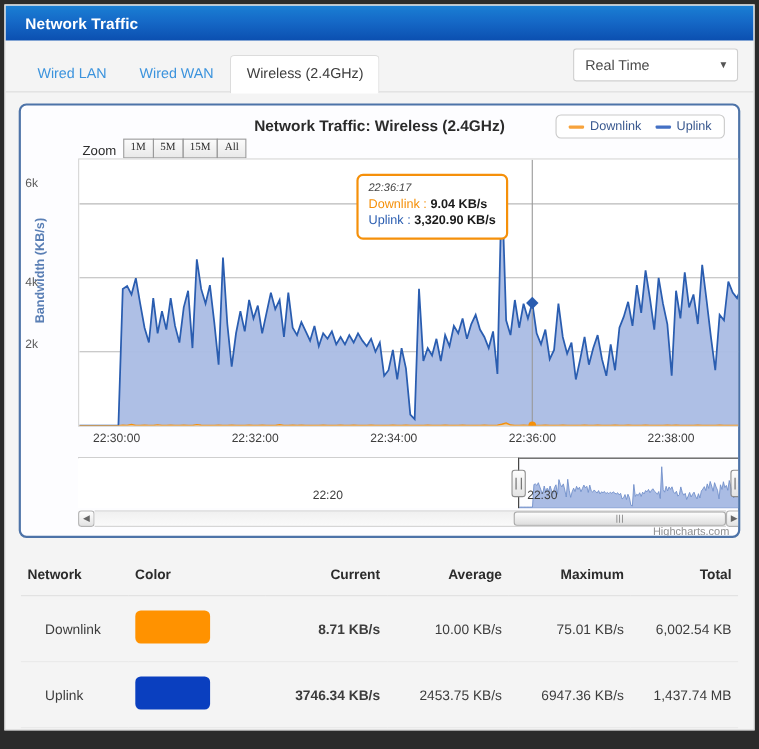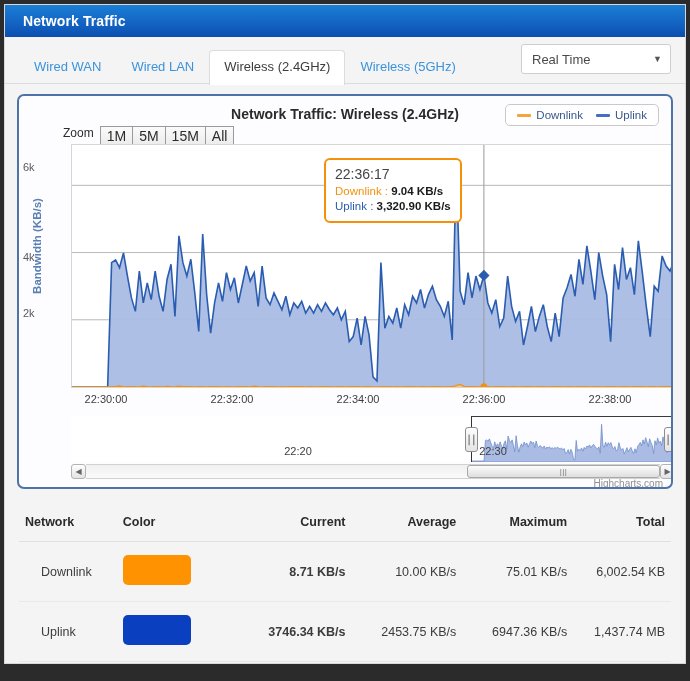--- a/index.html
+++ b/index.html
@@ -124,35 +124,36 @@
     display: flex; align-items: center; gap: 13px;
     font-size: 11.5px;
     cursor: pointer;
   }
   .legend-item { display: flex; align-items: center; gap: 5px; cursor: pointer; }
   .legend-dash { display: inline-block; width: 14px; height: 3px; border-radius: 1px; }
   .legend-label { color: #39588f; }
 
   .zoom-row {
     position: absolute;
-    left: 44px; top: 30px;
-    display: flex; align-items: flex-start; gap: 7px;
+    left: 56px; top: 30px;
+    display: flex; align-items: flex-end; gap: 7px;
     font-size: 12px;
   }
   .zoom-label { color: #2d2d2d; }
   .zoom-btns { display: flex; }
   .zoom-btn {
     border: 1px solid #9a9a9a;
     background: linear-gradient(to bottom,#fbfbfb,#e9e9e9);
     padding: 1px 6px 2px 6px;
-    font-size: 14px;
+    font-size: 10px;
     color: #2b2b2b;
     margin-left: -1px;
     cursor: pointer;
     line-height: 1.25;
+    font-family: Liberation Serif, serif;
   }
 
   
   .plot-wrap {
     position: absolute;
     left: 0; top: 48px;
     width: 100%; height: 347px;
   }
   .plot-area {
     position: absolute;
@@ -275,21 +276,21 @@
     background: #ffffff;
     border: 2px solid #f5900a;
     border-radius: 6px;
     padding: 5px 9px 6px 9px;
     font-size: 11.5px;
     line-height: 1.35;
     white-space: nowrap;
     z-index: 12;
     pointer-events: none;
   }
-  .tt-time { color: #444; font-size: 14px; }
+  .tt-time { color: #444; font-size: 10px; font-style: italic; }
   .tt-dl { color: #f5900a; }
   .tt-ul { color: #2a5db0; margin-top: 32px; }
   .tt-val { color: #1a1a1a; font-weight: bold; }
 
   
   .table-wrap {
     padding: 4px 14px 0 14px;
     background: #f4f4f4;
   }
   table.stats {
@@ -326,24 +327,23 @@
 </head>
 <body>
 
 <div class="app-window">
 
   <div class="titlebar">
     <span class="titlebar-text">Network Traffic</span>
   </div>
 
   <div class="tabbar">
+    <div class="tab">Wired LAN</div>
     <div class="tab">Wired WAN</div>
-    <div class="tab">Wired LAN</div>
     <div class="tab active">Wireless (2.4GHz)</div>
-    <div class="tab">Wireless (5GHz)</div>
 
     <div class="range-select-wrap">
       <div class="range-select">
         <span>Real Time</span>
         <span class="caret">▼</span>
       </div>
     </div>
   </div>
 
   <div class="chart-panel-outer">

